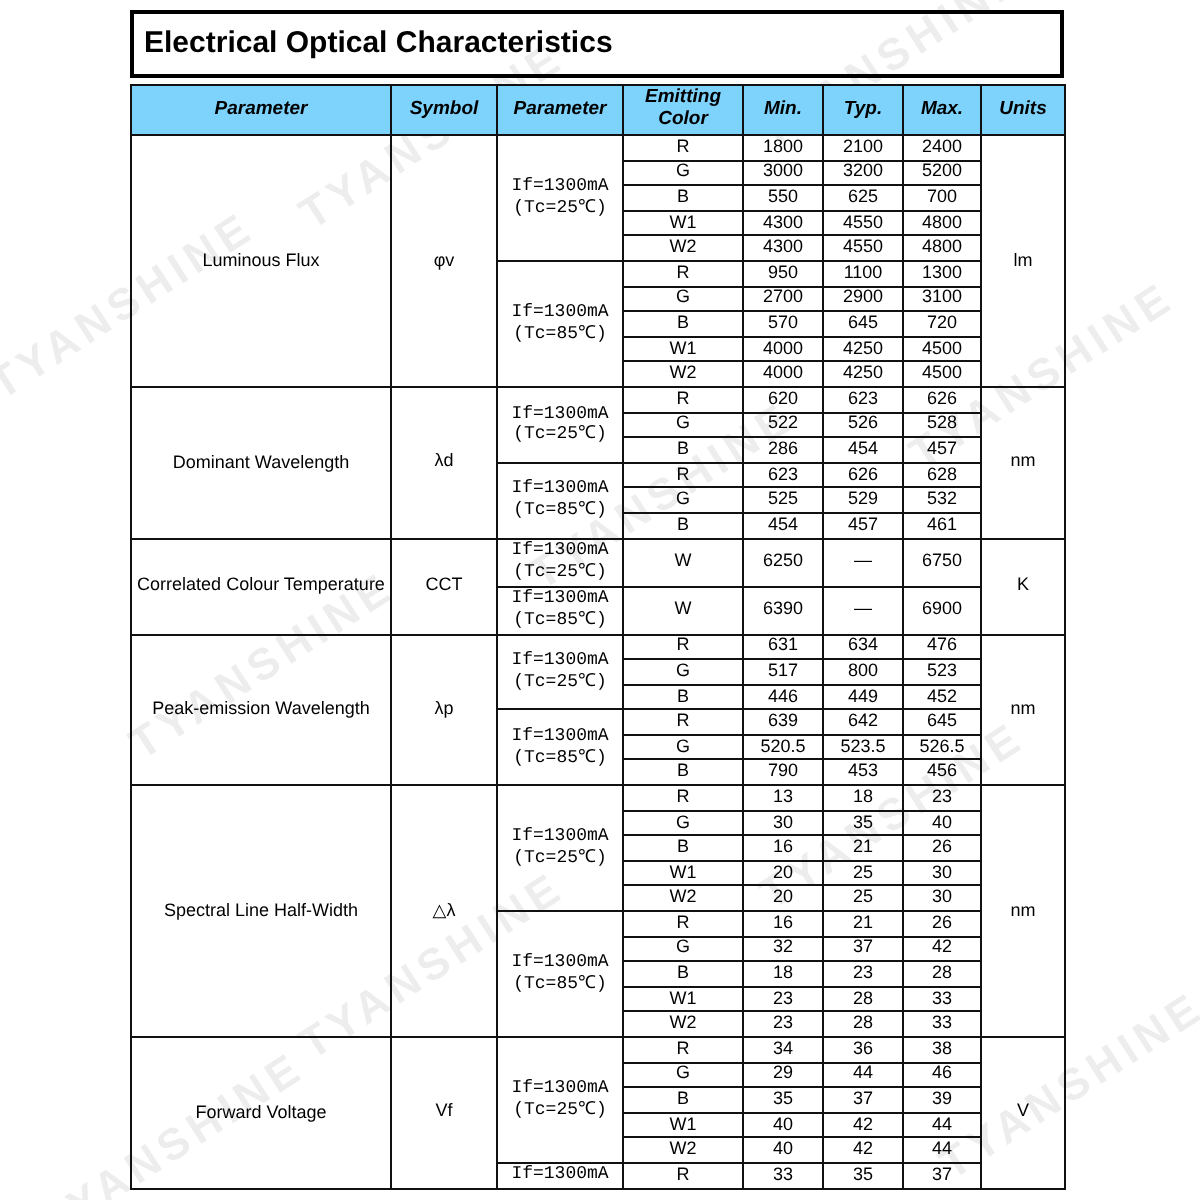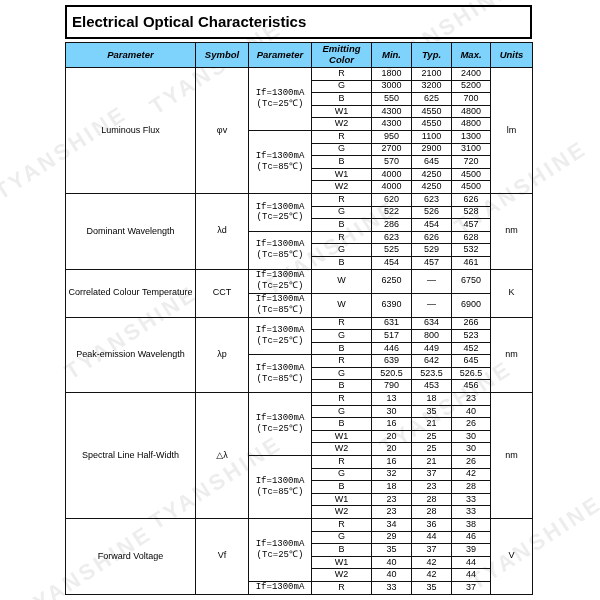--- a/index.html
+++ b/index.html
@@ -237,21 +237,21 @@
           <tr>
             <td class="parameter-cell" rowspan="6">Peak-emission Wavelength</td>
             <td rowspan="6">λp</td>
             <td class="condition-cell" rowspan="3">
               <div>If=1300mA</div>
               <div>(Tc=25℃)</div>
             </td>
             <td>R</td>
             <td>631</td>
             <td>634</td>
-            <td>266</td>
+            <td>476</td>
             <td rowspan="6">nm</td>
           </tr>
           <tr>
             <td>G</td>
             <td>517</td>
             <td>800</td>
             <td>523</td>
           </tr>
           <tr>
             <td>B</td>

